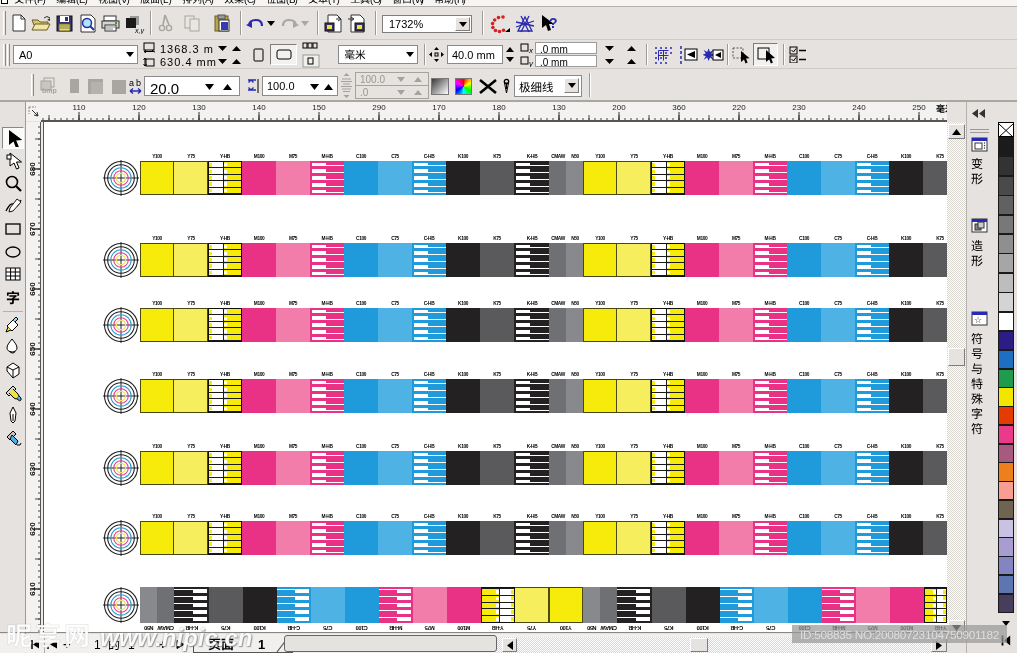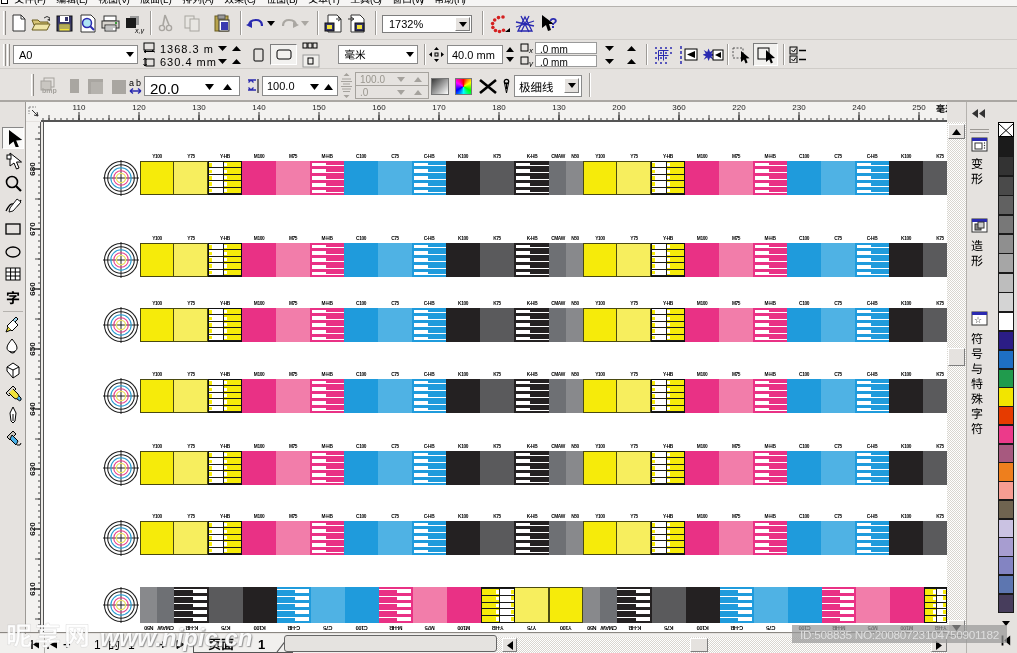--- a/index.html
+++ b/index.html
@@ -748,21 +748,21 @@
     <line x1="698" y1="10" x2="698" y2="19" stroke="#333"></line>
     <line x1="758" y1="10" x2="758" y2="19" stroke="#333"></line>
     <line x1="818" y1="10" x2="818" y2="19" stroke="#333"></line>
     <line x1="878" y1="10" x2="878" y2="19" stroke="#333"></line>
   </svg>
 <div class="tick-num" style="left:79px;top:103px;">110</div>
 <div class="tick-num" style="left:139px;top:103px;">120</div>
 <div class="tick-num" style="left:199px;top:103px;">130</div>
 <div class="tick-num" style="left:259px;top:103px;">140</div>
 <div class="tick-num" style="left:319px;top:103px;">150</div>
-<div class="tick-num" style="left:379px;top:103px;">160</div>
+<div class="tick-num" style="left:379px;top:103px;">290</div>
 <div class="tick-num" style="left:439px;top:103px;">170</div>
 <div class="tick-num" style="left:499px;top:103px;">180</div>
 <div class="tick-num" style="left:559px;top:103px;">130</div>
 <div class="tick-num" style="left:619px;top:103px;">200</div>
 <div class="tick-num" style="left:679px;top:103px;">360</div>
 <div class="tick-num" style="left:739px;top:103px;">220</div>
 <div class="tick-num" style="left:799px;top:103px;">230</div>
 <div class="tick-num" style="left:859px;top:103px;">240</div>
 <div class="tick-num" style="left:919px;top:103px;">250</div>
 <svg style="position:absolute;left:936px;top:103px;" width="20" height="11" viewBox="0 -9.00 20 10.98">

